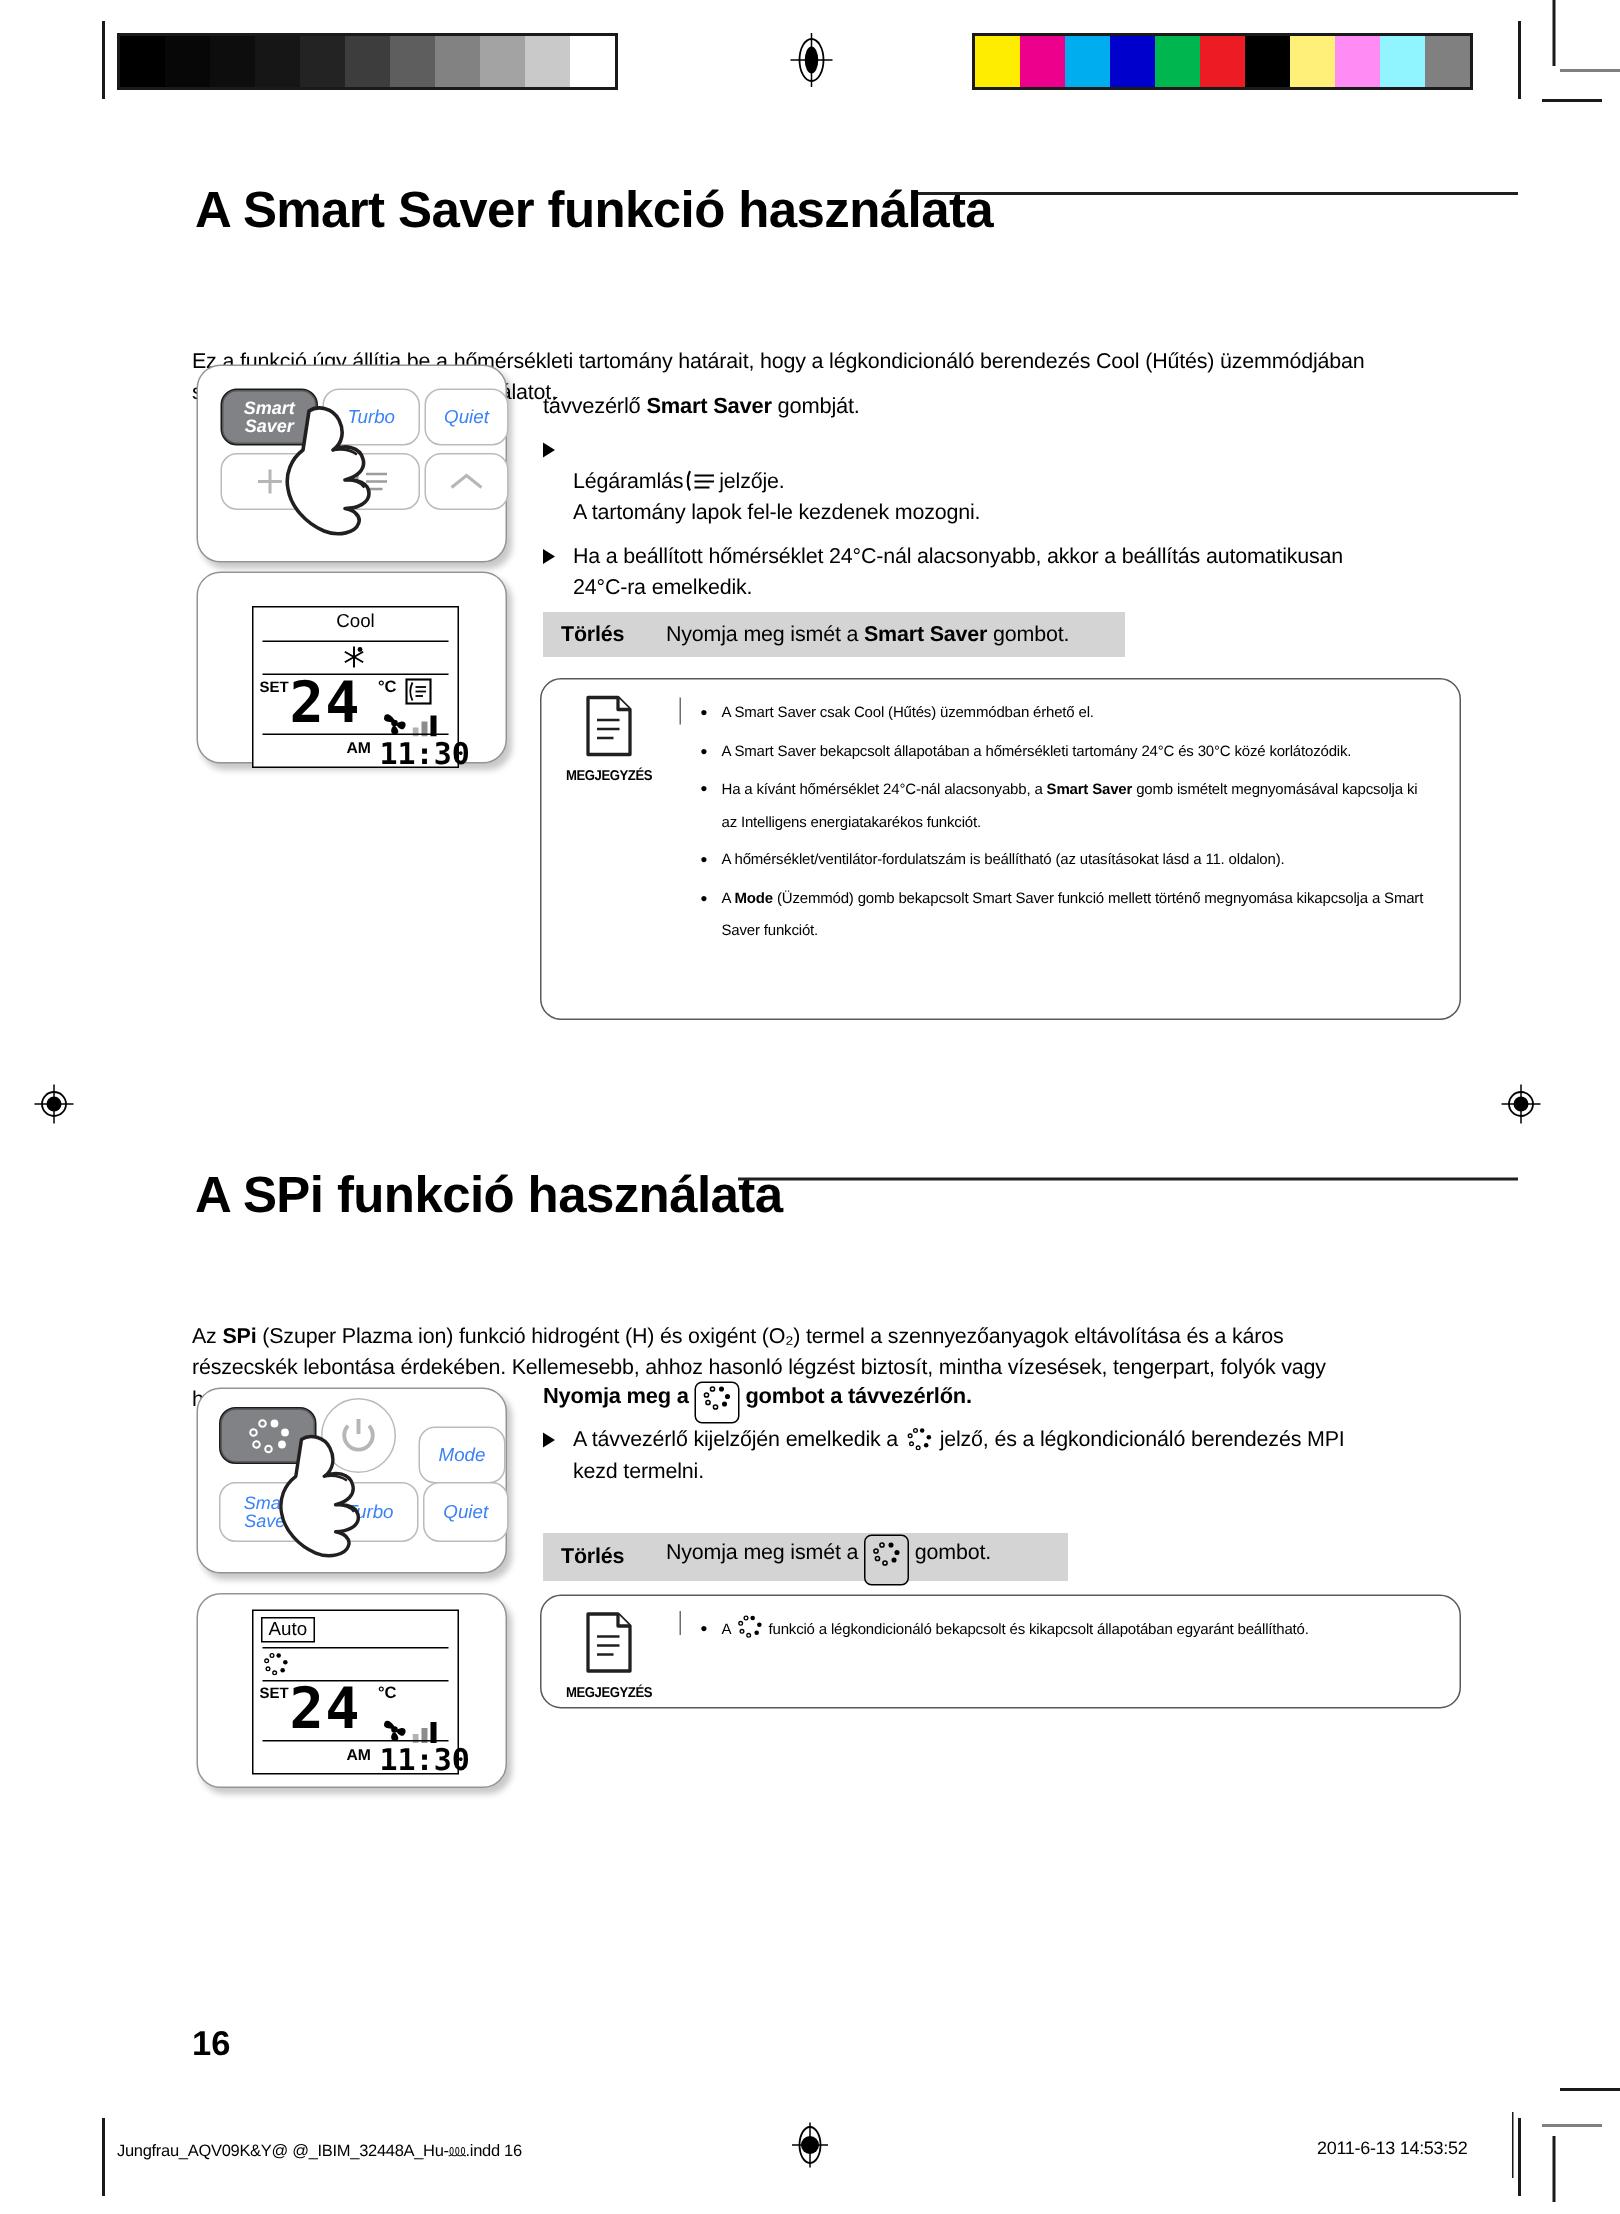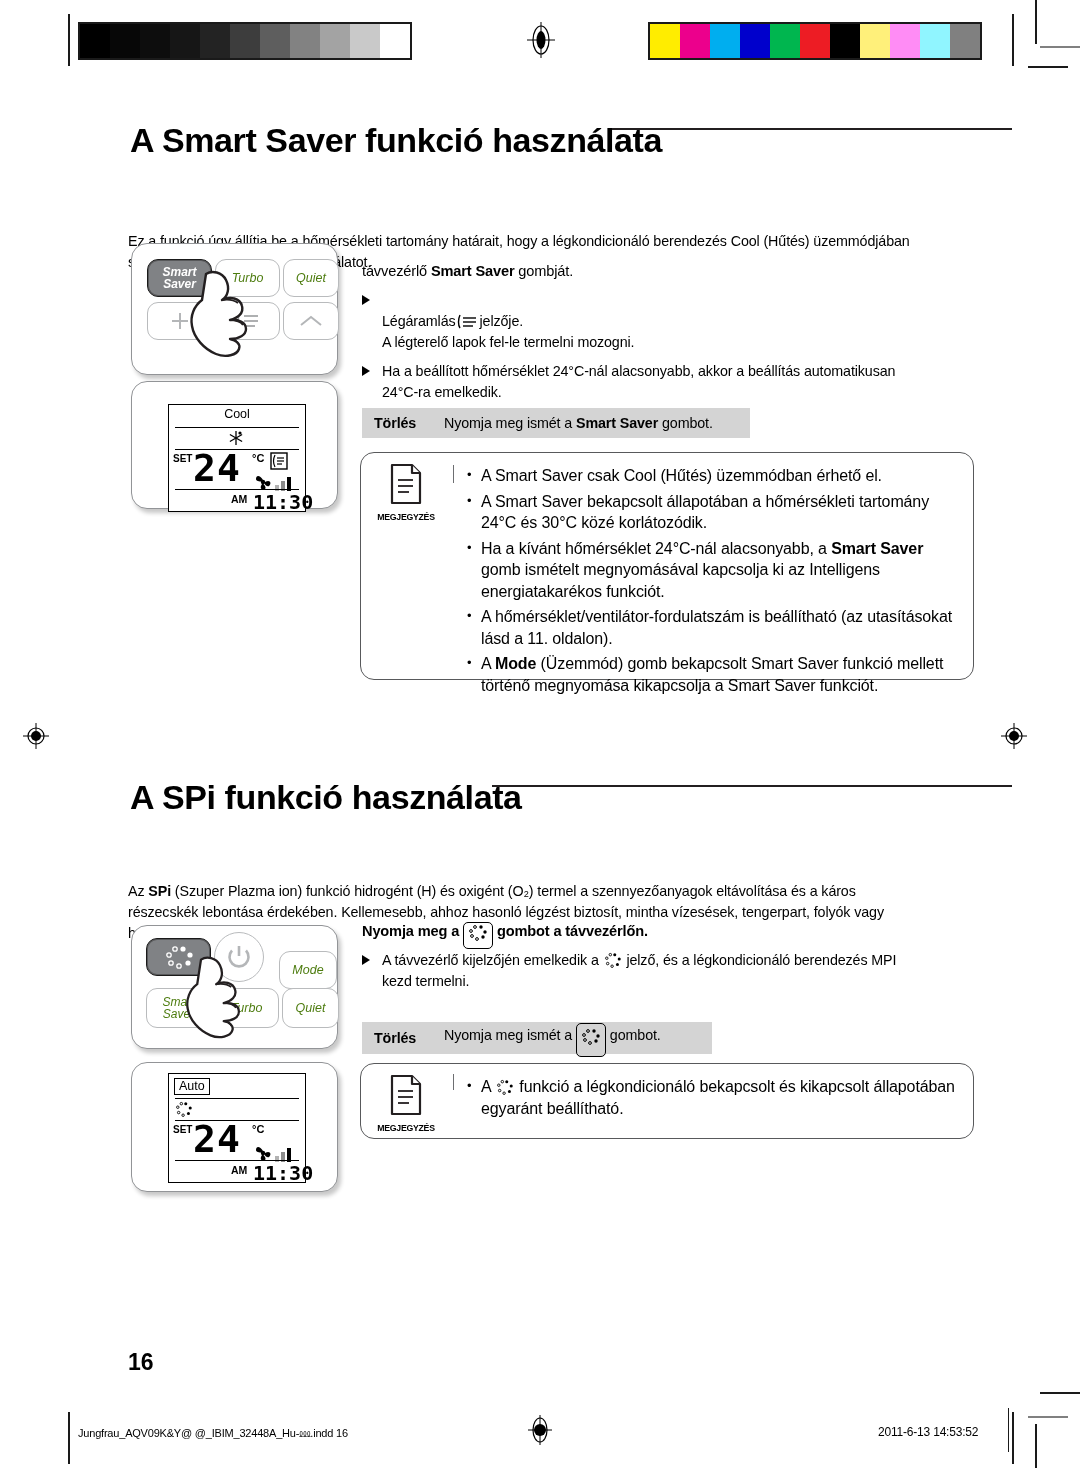--- a/index.html
+++ b/index.html
@@ -51,36 +51,36 @@
     position:absolute;border:1.6px solid #58595b;border-radius:14px;
     background:#fff;box-sizing:border-box;
   }
   .note-icon{
     position:absolute;left:10px;top:10px;width:70px;text-align:center;
   }
   .note-icon .doc{width:34px;height:42px;margin:0 auto;}
   .note-icon .cap{font-size:9.5px;font-weight:700;letter-spacing:-0.3px;
                   transform:scaleX(0.92);display:block;margin-top:2px;}
   .note-body{
-    position:absolute;font-size:16px;line-height:21.5px;letter-spacing:-0.12px;
+    position:absolute;font-size:10px;line-height:21.5px;letter-spacing:-0.12px;
   }
   .note-body .b{position:relative;padding-left:16px;margin-bottom:4px;}
   .note-body .b::before{content:"•";position:absolute;left:2px;top:-1px;font-size:13px;}
   .note-div{position:absolute;width:1px;background:#6d6e71;}
 
   
   .remote{
     position:absolute;background:#fff;border:1.4px solid #929497;border-radius:16px;
     box-shadow:3px 4px 4px rgba(0,0,0,.22);
   }
   .remote-inner{position:absolute;left:0;top:0;right:0;bottom:0;font-style:italic;}
   .btn{
     position:absolute;border:1.6px solid #b9bbbd;border-radius:11px;background:#fff;
     display:flex;align-items:center;justify-content:center;text-align:center;
-    color:#4d7c0f;font-size:12.5px;line-height:13px;
+    color:#3b82f6;font-size:12.5px;line-height:13px;
   }
   .btn.hl{background:#808285;border-color:#1a1a1a;color:#fff;font-weight:700;
           box-shadow:inset 0 0 0 1px #58595b;}
   .btn.round{border-radius:50%;}
 
   .hand{position:absolute;pointer-events:none;}
 
   
   .lcd-wrap{
     position:absolute;background:#fff;border:1.4px solid #929497;border-radius:16px;
@@ -270,21 +270,21 @@
 <div class="bullets" style="left:362px;top:290px;width:600px;">
   <div class="bullet">
     <span class="tri"></span>
     <br>
     <span>Légáramlás</span><svg width="22" height="15" viewBox="0 0 22 15" style="vertical-align:-3px;margin:0 1px;">
       <path d="M3 1 C1 5 1 11 3 14" fill="none" stroke="#000" stroke-width="1.4"></path>
       <line x1="6" y1="4" x2="19" y2="4" stroke="#000" stroke-width="1.4"></line>
       <line x1="6" y1="8" x2="19" y2="8" stroke="#000" stroke-width="1.4"></line>
       <line x1="6" y1="12" x2="16" y2="12" stroke="#000" stroke-width="1.4"></line>
     </svg><span>jelzője.</span><br>
-    <span>A légterelő lapok fel-le termelni mozogni.</span>
+    <span>A tartomány lapok fel-le kezdenek mozogni.</span>
   </div>
   <div class="bullet" style="margin-top:8px;">
     <span class="tri"></span>
     <span>Ha a beállított hőmérséklet 24°C-nál alacsonyabb, akkor a beállítás automatikusan</span><br>
     <span>24°C-ra emelkedik.</span>
   </div>
 </div>
 
 <div class="clear-bar" style="left:362px;top:408px;width:376px;height:30px;">
   <span class="lbl">Törlés</span>

